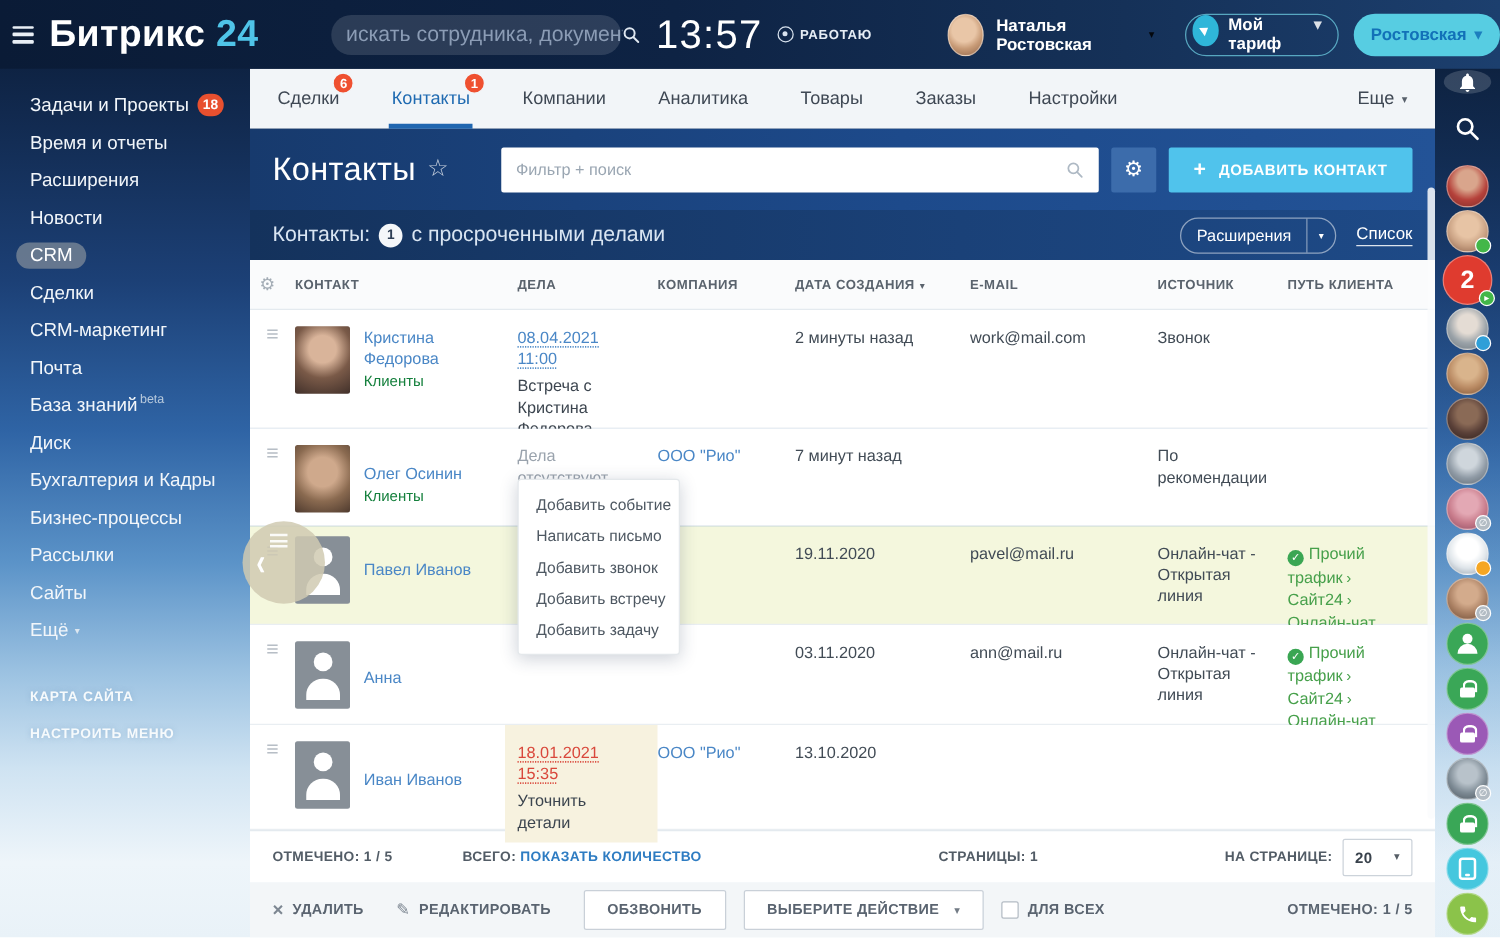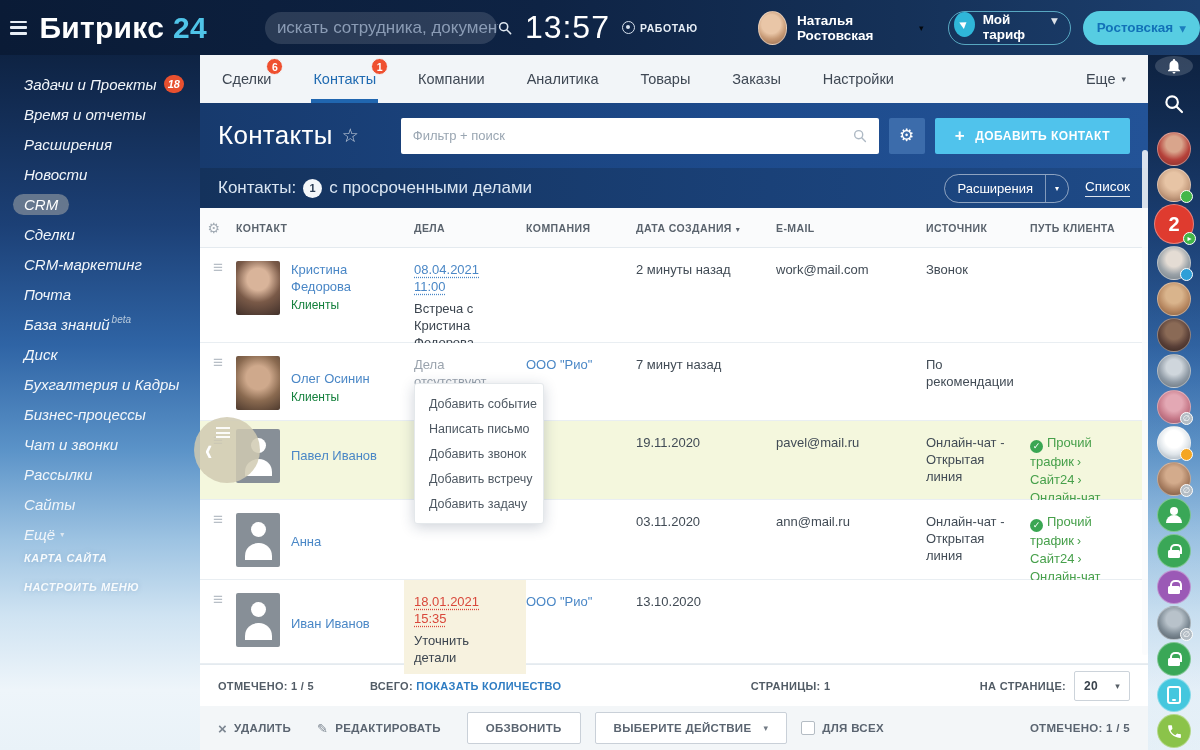--- a/index.html
+++ b/index.html
@@ -27,21 +27,21 @@
   .tb-user-name { margin-left:10px; color:#fff; font-size:13.5px; font-weight:bold; }
   .caret { display:inline-block; margin-left:6px; font-size:9px; color:inherit; opacity:.85; }
   .btn-tariff { margin-left:24px; height:34px; border:1px solid rgba(110,205,225,.75); border-radius:17px; display:flex; align-items:flex-start; padding:0 12px 0 5px; cursor:pointer; }
   .rocket { width:25px; height:25px; border-radius:50%; background:#2fb6d9; margin-right:8px; position:relative; }
   .rocket::after { content:""; position:absolute; left:7px; top:8px; width:0; height:0; border-left:6px solid #fff; border-top:4px solid transparent; border-bottom:4px solid transparent; transform:rotate(-35deg); }
   .btn-tariff span { color:#fff; font-size:13.5px; font-weight:bold; }
   .btn-invite { margin-left:12px; height:34px; background:#57cde2; border-radius:17px; display:flex; align-items:center; padding:0 14px; cursor:pointer; }
   .btn-invite span { color:#1271b8; font-size:13.5px; font-weight:bold; }
 
   
-  .sidebar { position:absolute; left:0; top:55px; width:236px; bottom:0; z-index:5;font-style:italic; }
+  .sidebar { position:absolute; left:0; top:55px; width:236px; bottom:0; z-index:5; }
   .menu { padding:14px 0 0 24px; }
   .menu-item { height:30px; display:flex; align-items:center; color:#f2f6fa; font-size:15px; cursor:pointer; white-space:nowrap; }
   .menu-item .pill { background:rgba(123,136,151,.78); border-radius:13px; padding:2px 11px; margin-left:-11px; color:#fff; }
   .m-badge { margin-left:7px; min-width:18px; height:18px; border-radius:9px; background:#e8502f; color:#fff; font-size:11px; font-weight:bold; display:flex; align-items:center; justify-content:center; padding:0 4px; }
   .beta { font-size:10px; color:#b8cadd; margin-left:2px; position:relative; top:-5px; }
   .menu-more-caret { font-size:8px; color:#dde7f0; margin-left:5px; }
   .sb-links { position:absolute; left:24px; top:497px; }
   .sb-link { color:#f6fafc; font-size:11px; font-weight:bold; letter-spacing:.6px; margin-bottom:17px; cursor:pointer; text-shadow:0 0 4px rgba(120,160,200,.5); }
 
   
@@ -232,23 +232,20 @@
       <div class="menu-item">
           <span>Диск</span>
         </div>
       <div class="menu-item">
           <span>Бухгалтерия и Кадры</span>
         </div>
       <div class="menu-item">
           <span>Бизнес-процессы</span>
         </div>
       <div class="menu-item">
-          <span>Чат и звонки</span>
-        </div>
-      <div class="menu-item">
           <span>Рассылки</span>
         </div>
       <div class="menu-item">
           <span>Сайты</span>
         </div>
       <div class="menu-item">
           <span>Ещё</span>
           <span class="menu-more-caret">▾</span>
         </div>
     </div>

